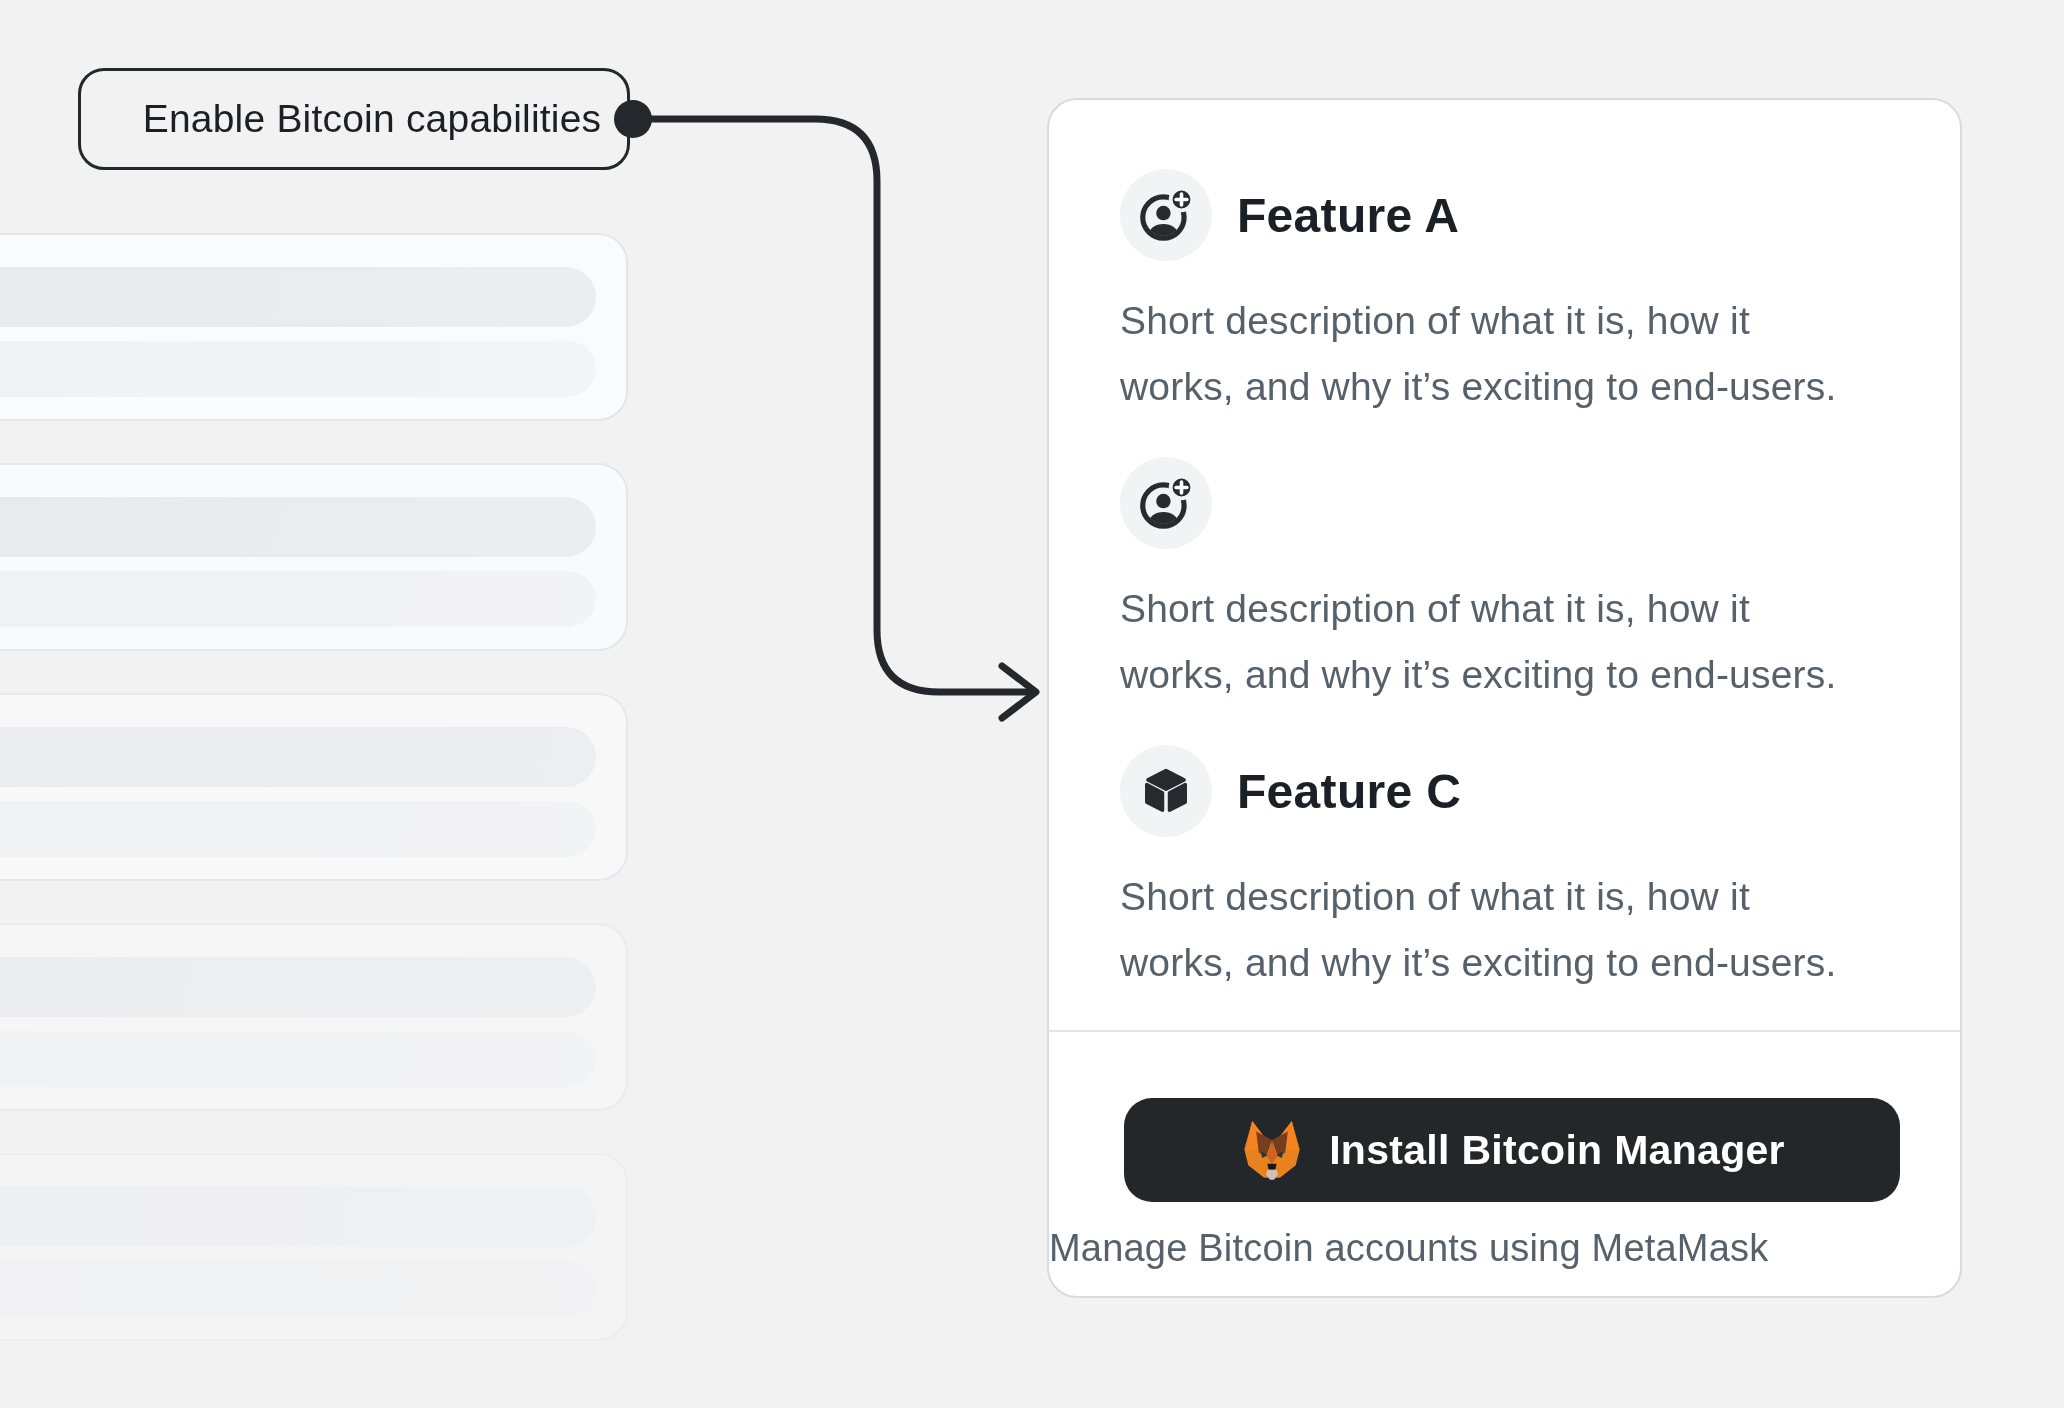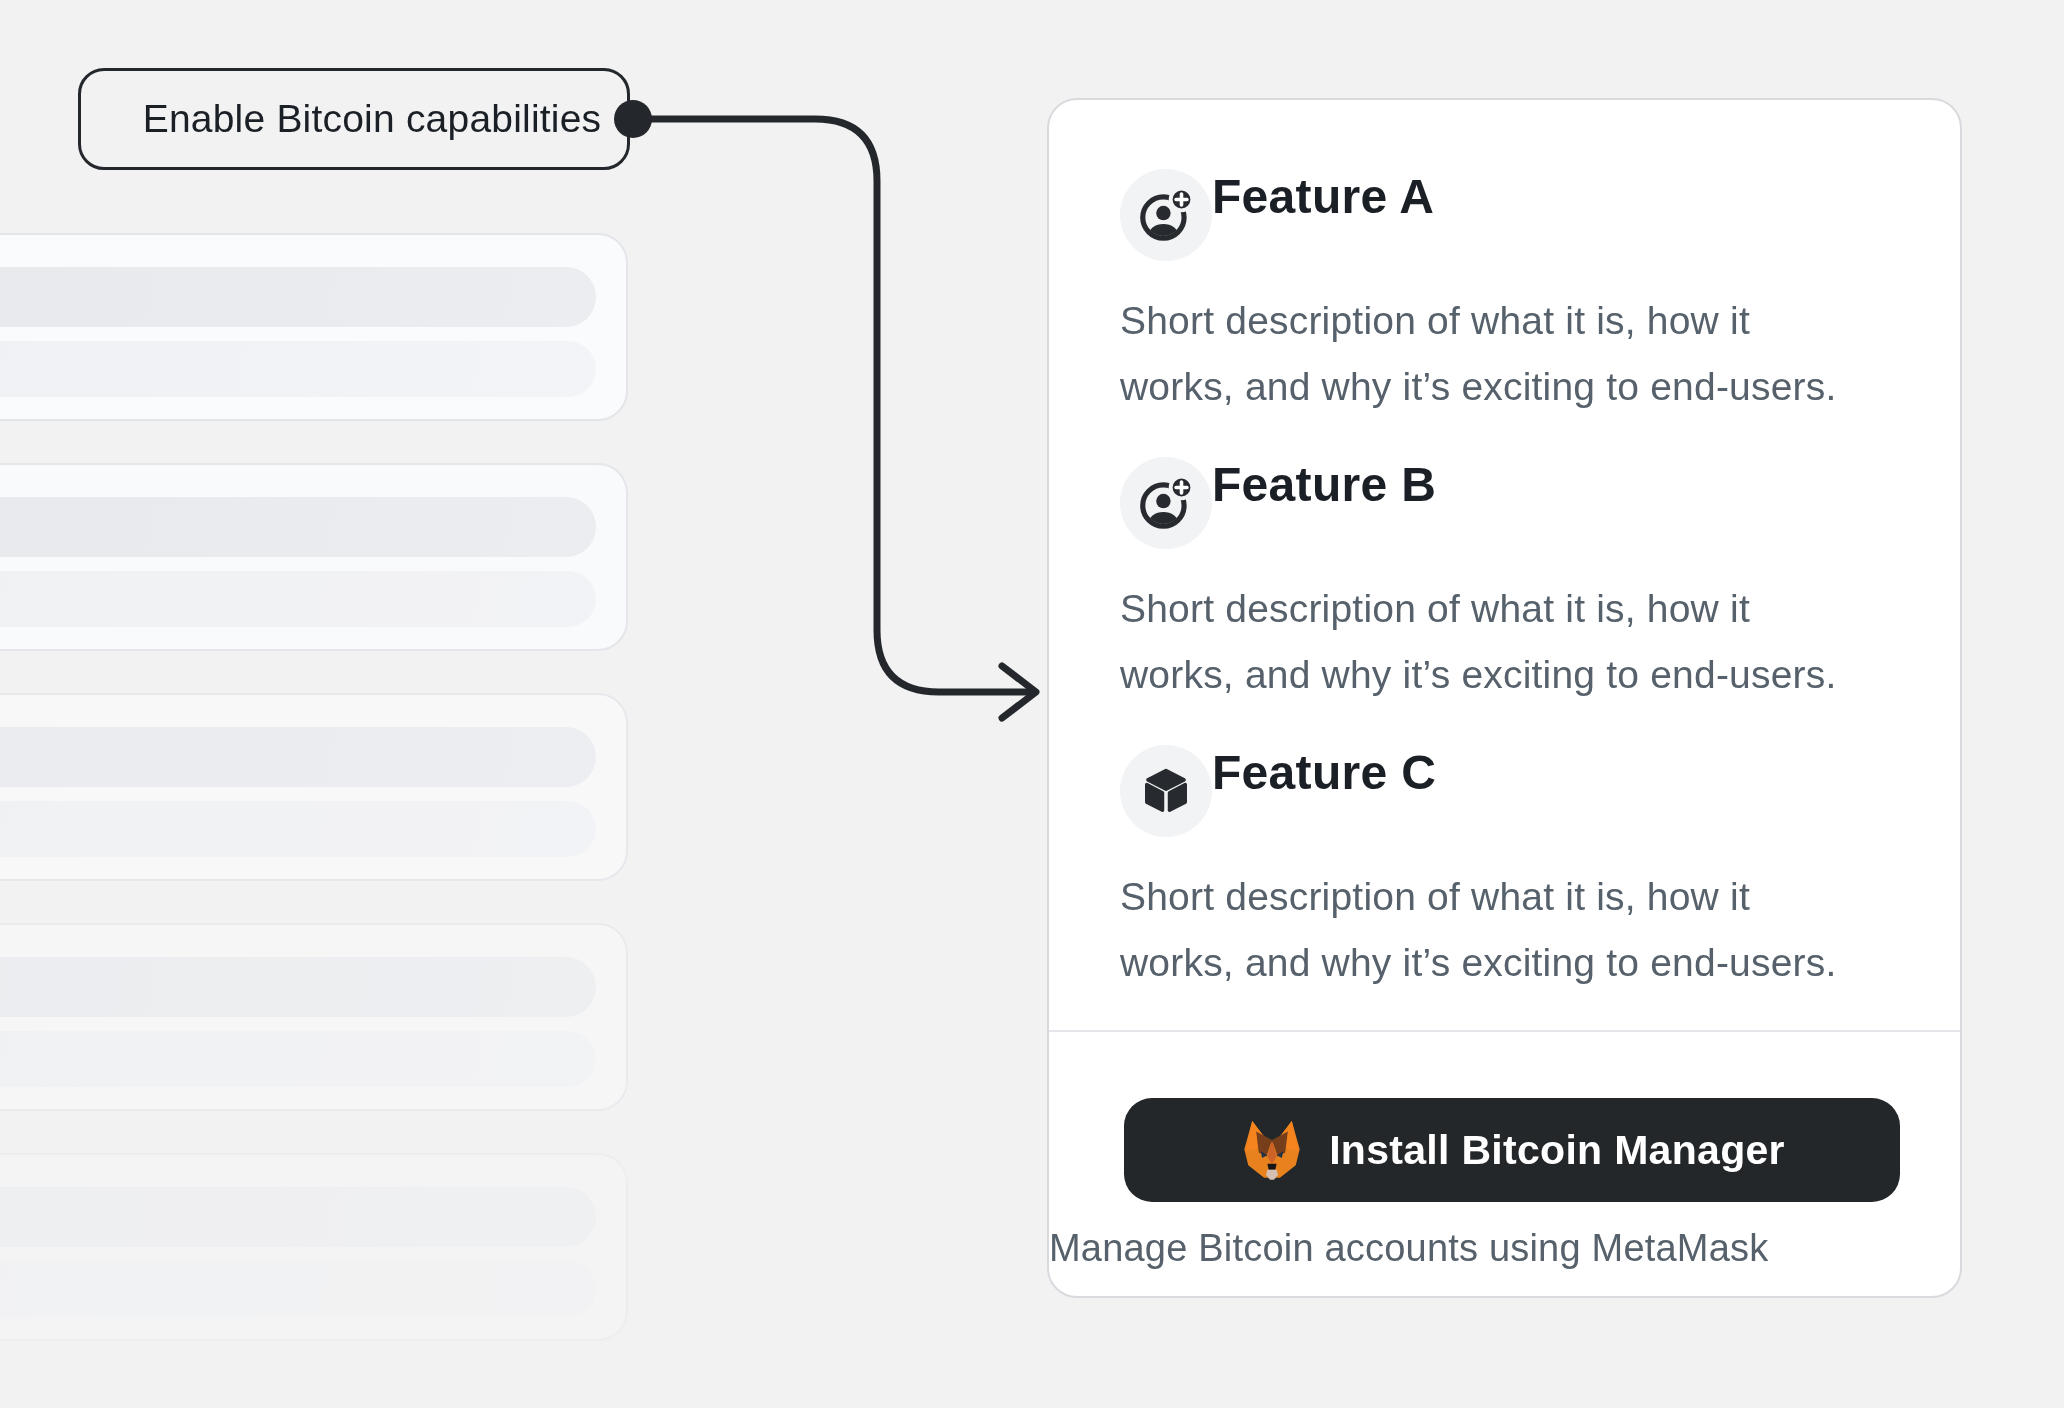--- a/index.html
+++ b/index.html
@@ -55,21 +55,21 @@
 
   
   .panel{
     position:absolute; left:1047px; top:98px; width:915px; height:1200px;
     background:var(--card-bg);
     border:2px solid var(--card-border);
     border-radius:30px; z-index:2;
   }
   .features-area{position:absolute; left:71px; top:69px; right:71px;}
   .feature-row{margin-bottom:37px;}
-  .feature-header{display:flex; align-items:flex-start; height:92px;}
+  .feature-header{display:flex; align-items:center; gap:25px; height:92px;}
   .feature-icon-circle{
     width:92px; height:92px; border-radius:50%;
     background:var(--icon-bg);
     display:flex; align-items:center; justify-content:center; flex:0 0 auto;
   }
   .feature-title{font-size:48px; font-weight:700; color:var(--title); letter-spacing:.3px;}
   .feature-desc{margin-top:27px; font-size:39px; line-height:66px; color:var(--muted); letter-spacing:.2px;}
   .panel-divider{position:absolute; left:0; right:0; top:930px; height:2px; background:#e4e6e9;}
 
   .install-button{
@@ -157,21 +157,20 @@
                   <circle cx="22" cy="26" r="14.2"></circle>
                 </clipPath>
               </defs>
     <circle cx="22" cy="26" r="16" fill="none" stroke="#272b30" stroke-width="4"></circle>
     <circle cx="22" cy="22.5" r="5.6" fill="#272b30"></circle>
     <ellipse cx="22" cy="39.5" rx="11.5" ry="8.5" fill="#272b30" clip-path="url(#acirc)"></ellipse>
     <circle cx="36" cy="12" r="8.4" fill="#272b30" stroke="#f2f3f5" stroke-width="3"></circle>
     <path d="M 36 7.8 V 16.2 M 31.8 12 H 40.2" stroke="#ffffff" stroke-width="2.8" stroke-linecap="round"></path>
   </svg>
 </div>
-      <div class="feature-title">Feature B</div>
     </div>
     <div class="feature-desc">
           <div>Short description of what it is, how it</div>
           <div>works, and why it’s exciting to end-users.</div>
         </div>
   </div>
 
   <div class="feature-row">
     <div class="feature-header">
       <div class="feature-icon-circle">

